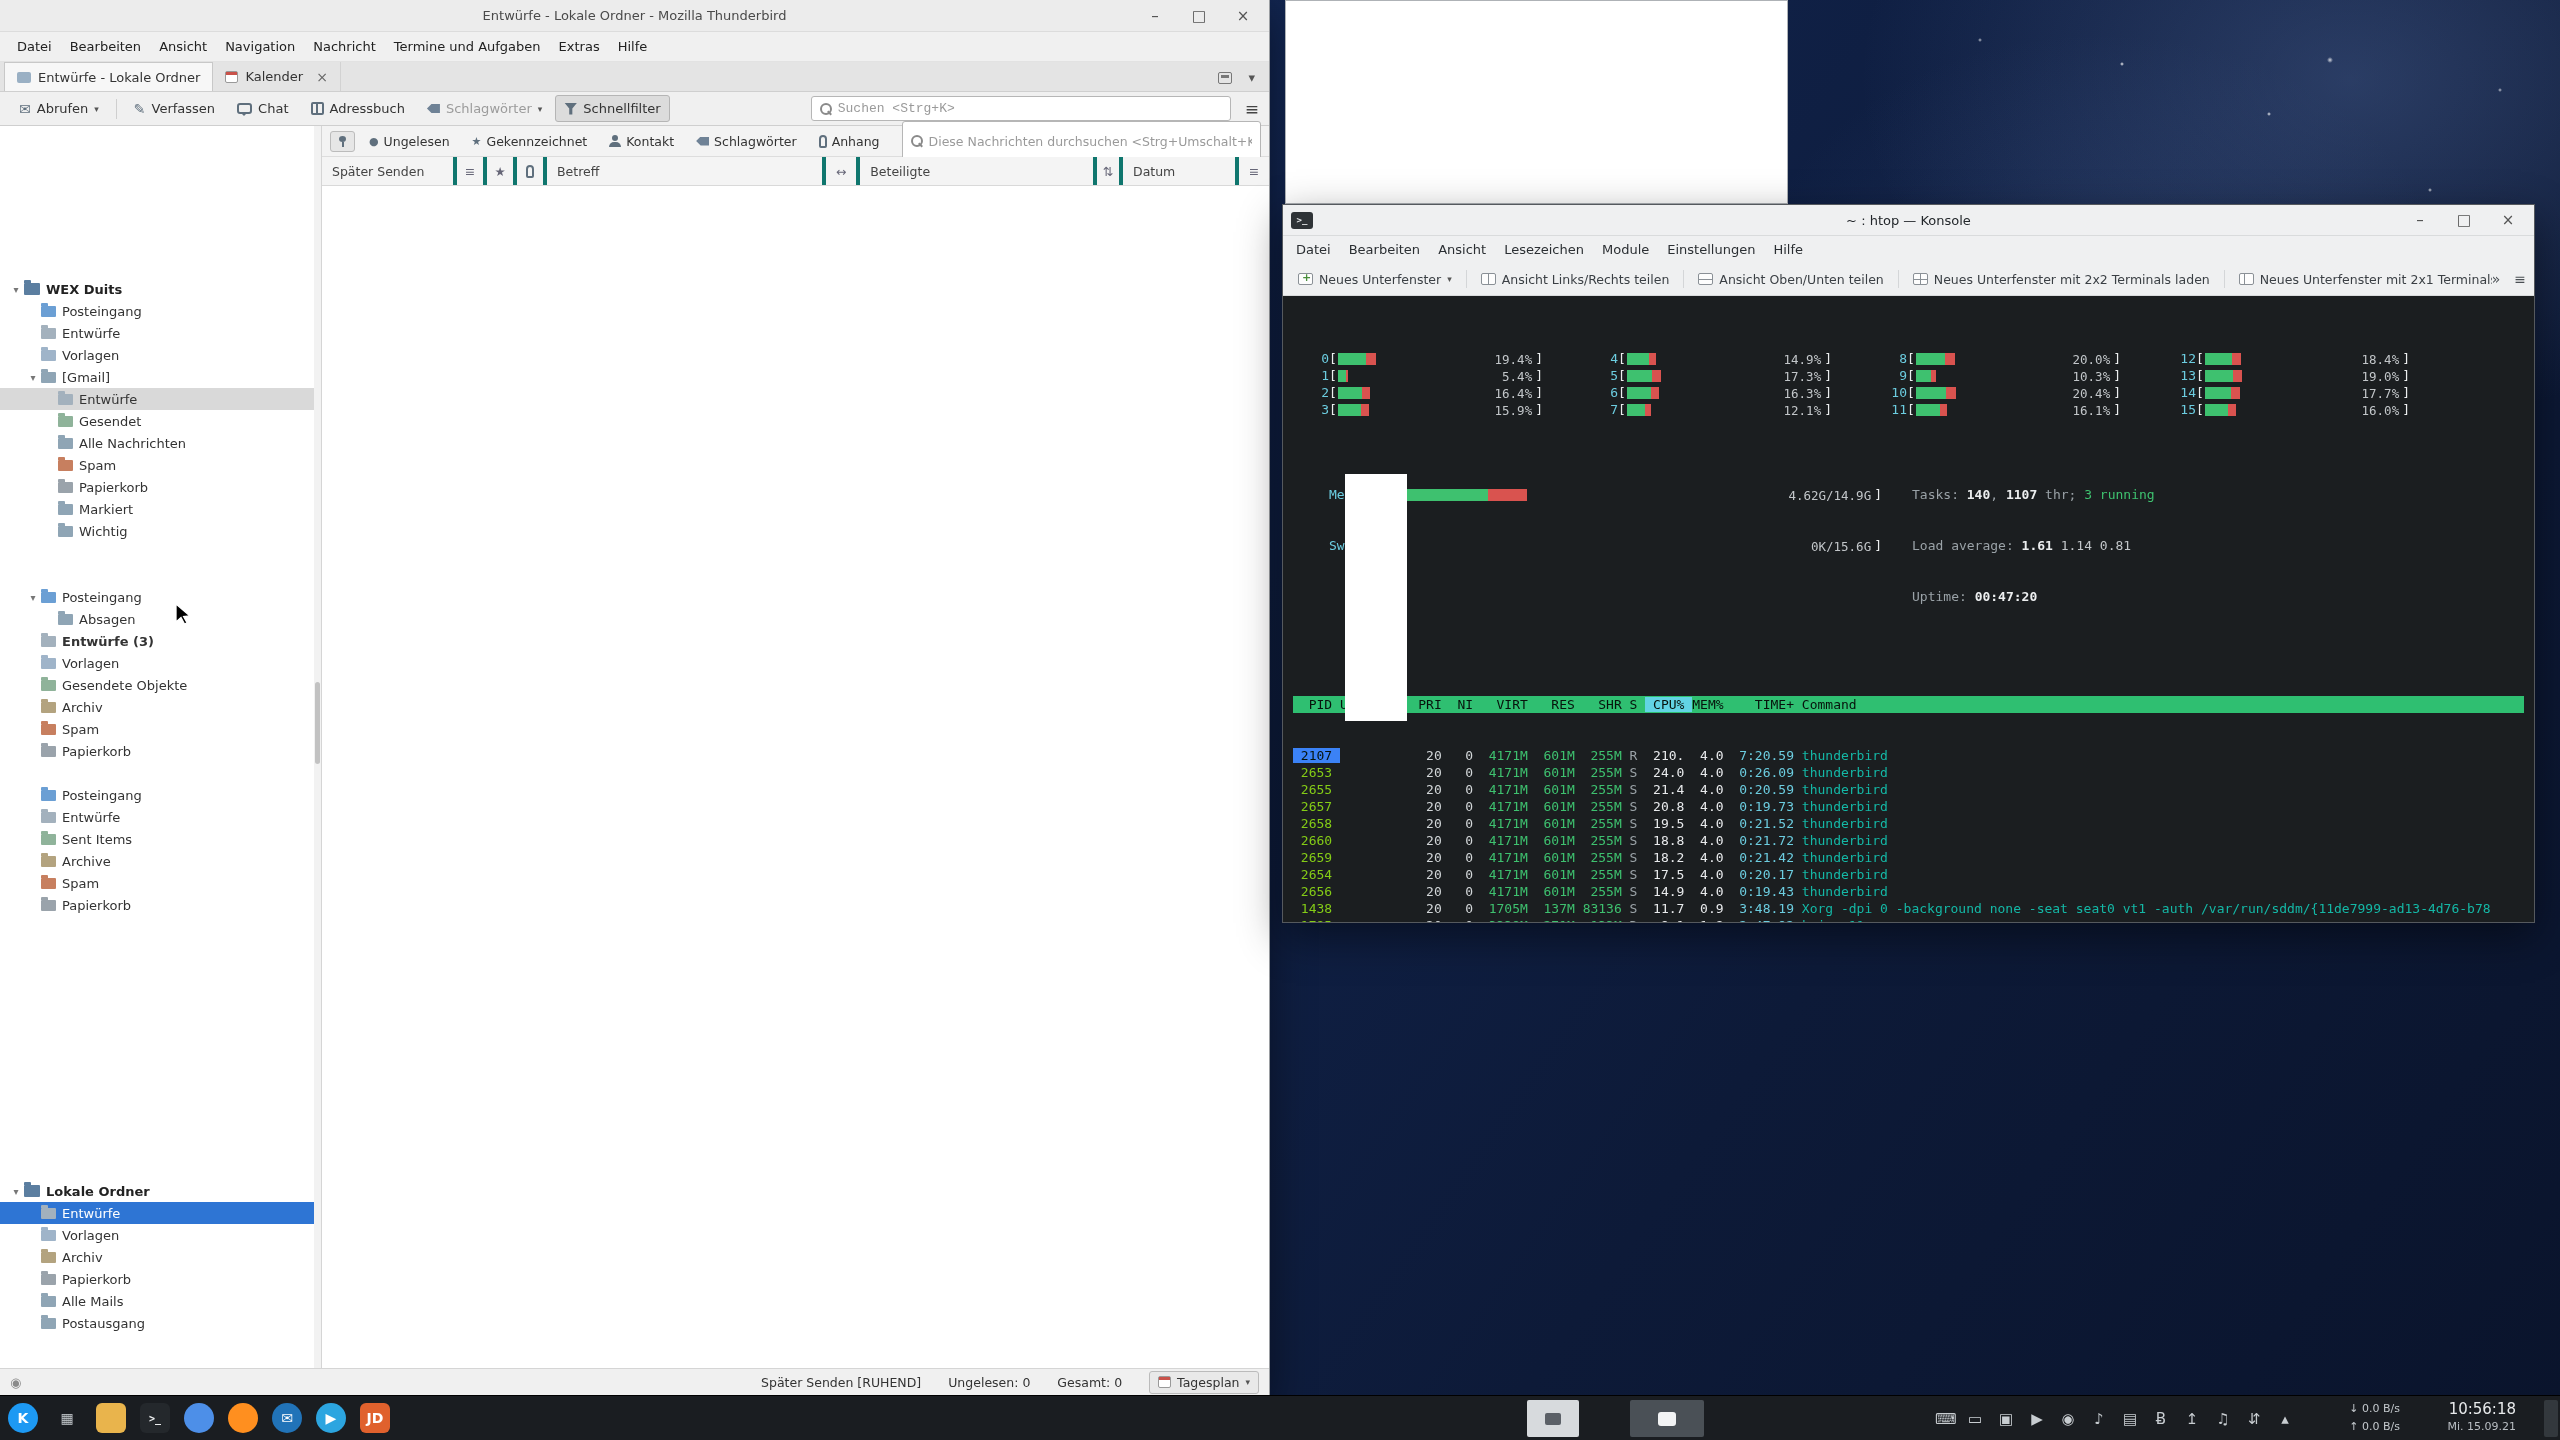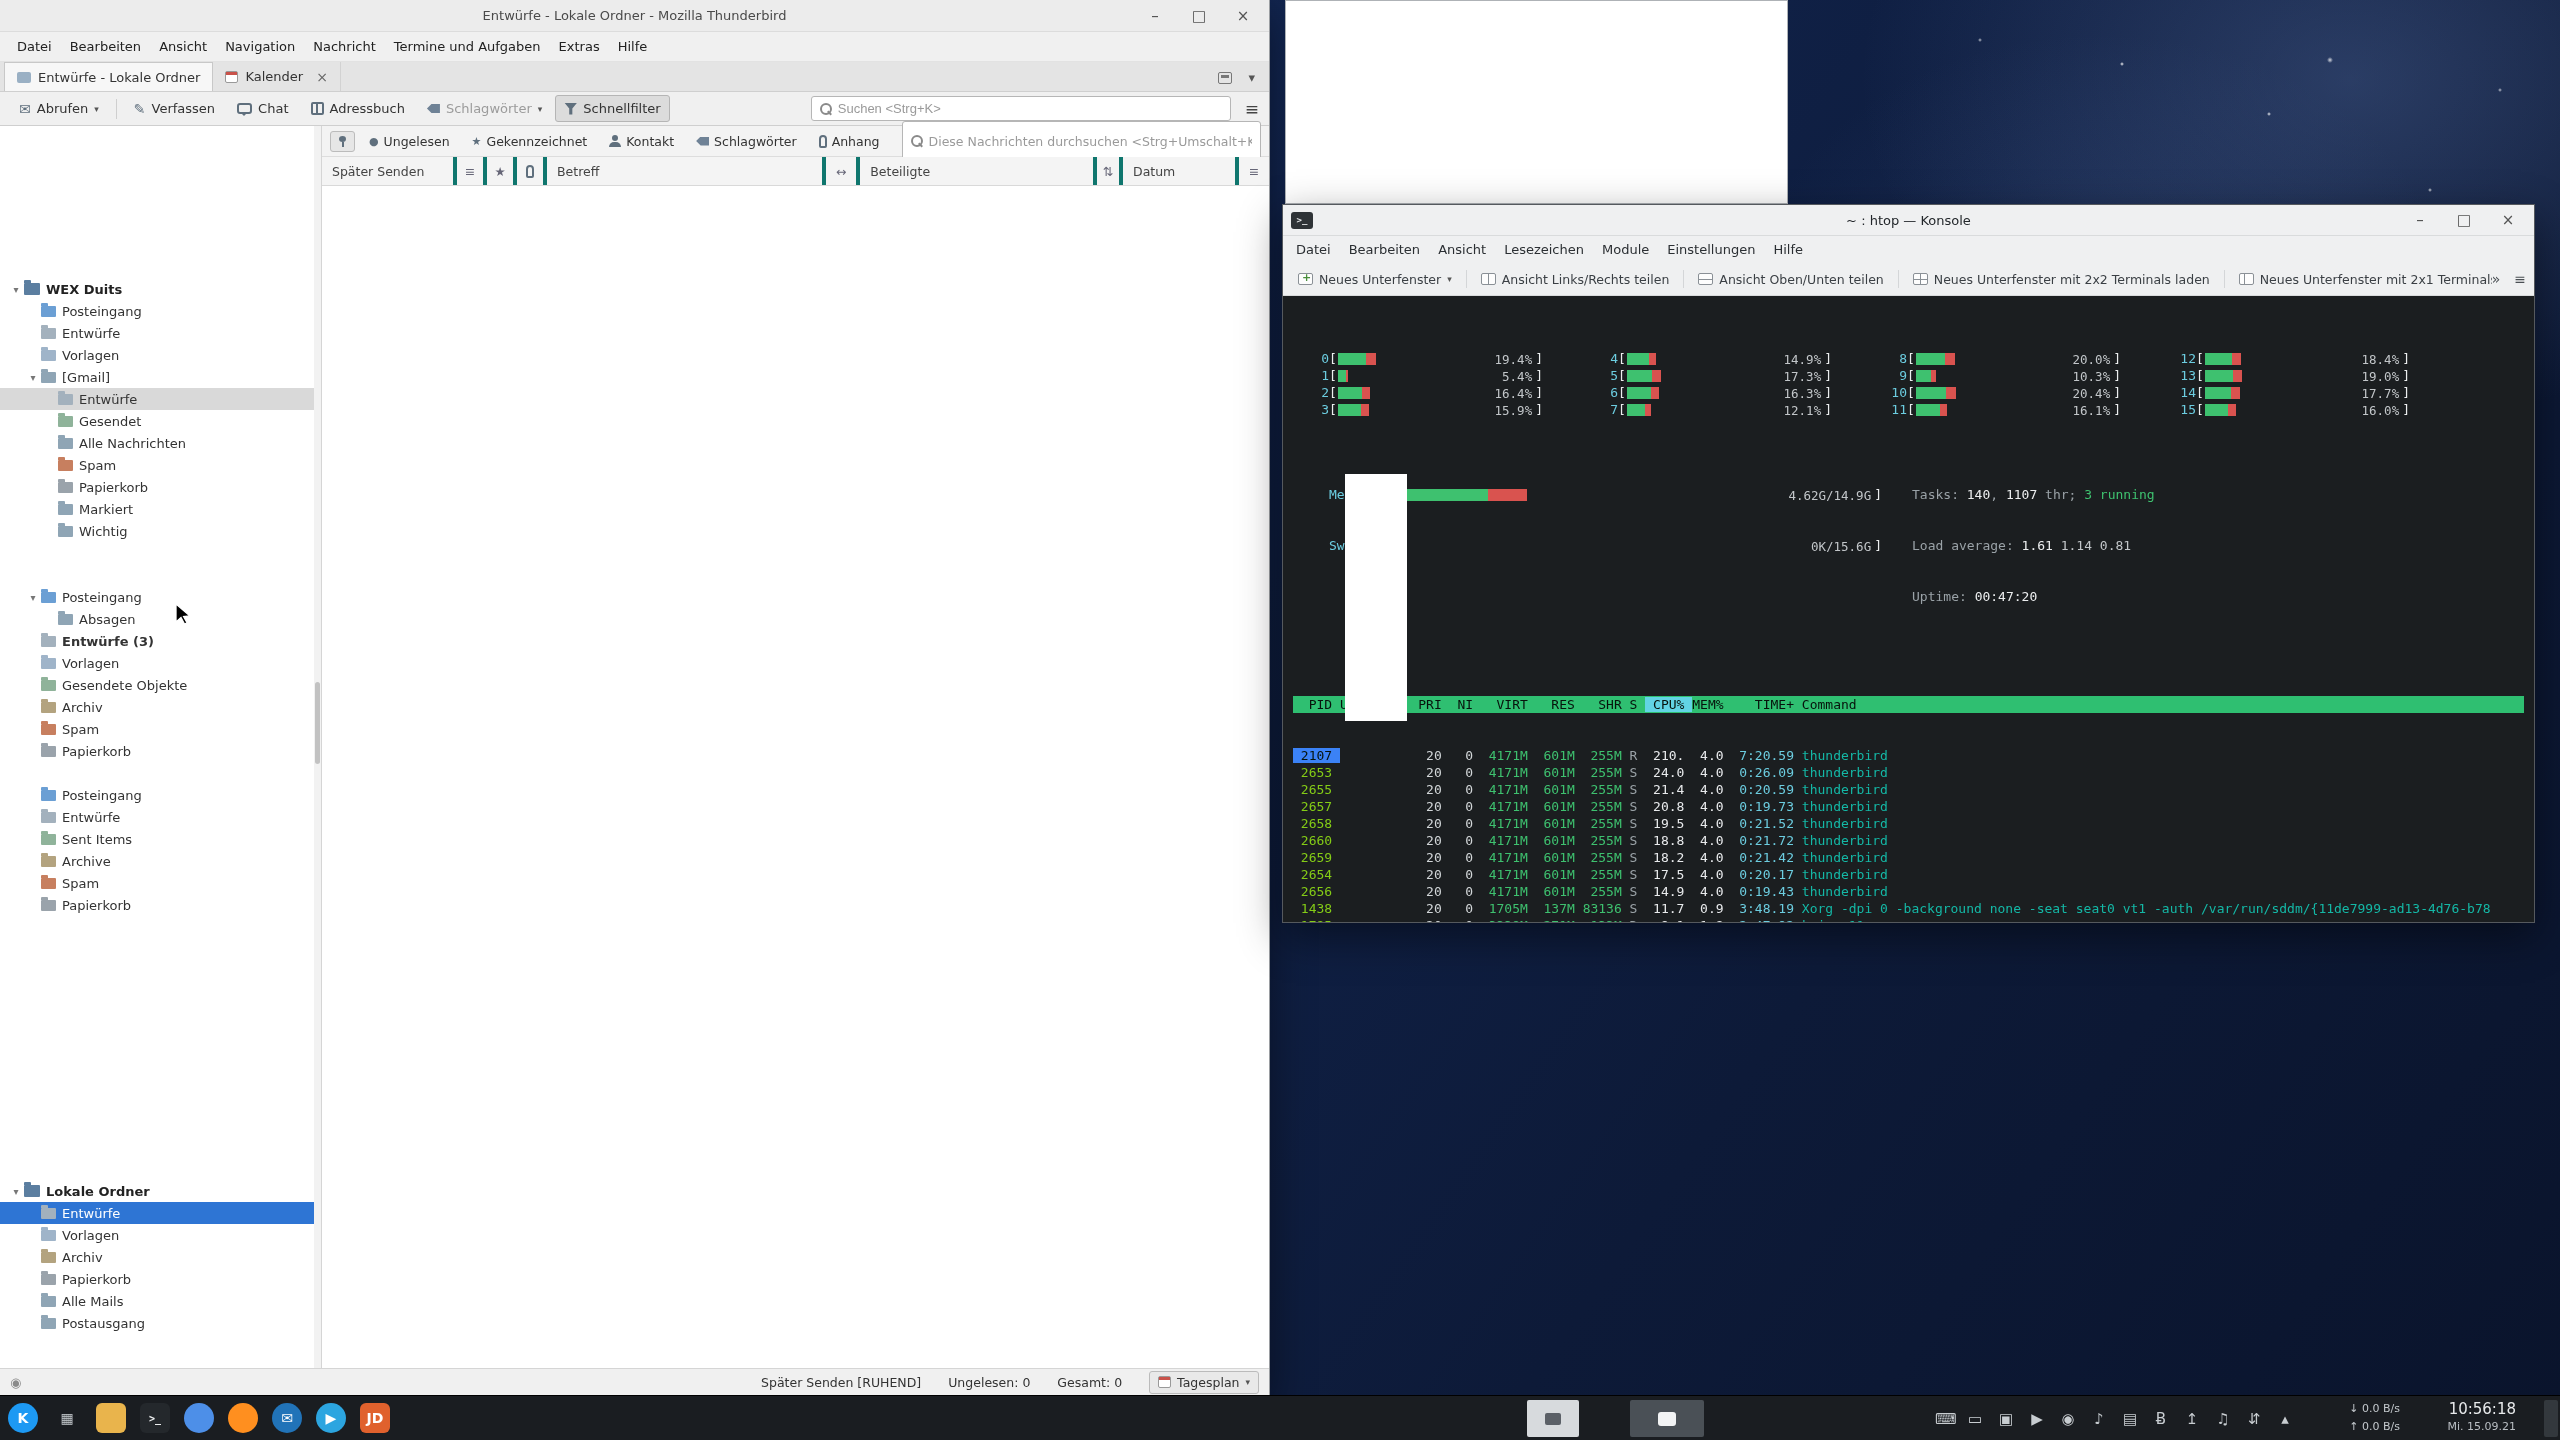--- a/index.html
+++ b/index.html
@@ -44,21 +44,21 @@
   .bubble{width:15px;height:11px;border:2px solid #5f6f7d;border-radius:3px;position:relative}
   .bubble::after{content:'';position:absolute;left:2px;bottom:-7px;border:3px solid transparent;border-top-color:#5f6f7d}
   .book{width:13px;height:13px;border:2px solid #5f6f7d;border-radius:2px;position:relative}
   .book::before{content:'';position:absolute;left:3px;top:0;bottom:0;width:2px;background:#5f6f7d}
   .tagico{width:13px;height:9px;background:#6f8296;clip-path:polygon(0 50%,35% 0,100% 0,100% 100%,35% 100%)}
   .funnel{width:13px;height:12px;background:#5f6f7d;clip-path:polygon(0 0,100% 0,62% 50%,62% 100%,38% 100%,38% 50%)}
   .mag{width:12px;height:12px;position:relative;flex:none}
   .mag::before{content:'';position:absolute;left:0;top:0;width:8px;height:8px;border:2px solid #8a8a8a;border-radius:50%}
   .mag::after{content:'';position:absolute;right:0;bottom:1px;width:5px;height:2px;background:#8a8a8a;transform:rotate(45deg)}
   .searchbox{margin-left:auto;width:420px;height:25px;background:#fff;border:1px solid #b6b6b6;border-radius:3px;display:flex;align-items:center;gap:6px;padding:0 8px}
-  .searchbox input{border:none;outline:none;flex:1;font-size:13px;color:#333;background:transparent;font-family:Liberation Sans, sans-serif}
+  .searchbox input{border:none;outline:none;flex:1;font-size:13px;color:#333;background:transparent;font-family:Liberation Mono, monospace}
   input::placeholder{color:#9a9a9a}
   .hamburger{margin-left:10px;font-size:17px;color:#444}
   .tb-main{flex:1;display:flex;min-height:0}
   .folder-pane{width:322px;border-right:1px solid #d5d5d5;background:#fff;position:relative;overflow:hidden}
   #folder-tree{padding-top:152px}
   .frow{height:22px;display:flex;align-items:center;color:#333;padding-right:6px}
   .frow.acct{font-weight:bold;color:#222}
   .frow.bold{font-weight:bold}
   .frow.sel-gray{background:#d9d9d9}
   .frow.sel-blue{background:#2e75d4;color:#fff}
@@ -133,21 +133,21 @@
   .m-brk{color:#eceeef;flex:none}
   .m-bar{flex:1;height:12px;margin:0 1px;position:relative;display:flex;overflow:hidden}
   .m-g{background:#3ec16f;height:100%;display:block}
   .m-r{background:#d9534f;height:100%;display:block}
   .m-val{position:absolute;right:2px;top:50%;transform:translateY(-50%);color:#c2c6c9;font-size:12.5px}
   .mem-block{display:flex;margin-left:36px}
   .mem-left{width:553px}
   .mem-right{margin-left:30px}
   .tline{height:17px}
   .t-lbl{color:#9aa2a7}
-  .t-val{color:#eceeef;font-weight:normal}
+  .t-val{color:#eceeef;font-weight:bold}
   .t-val2{color:#c2c6c9}
   .t-grn{color:#3ec16f}
   #proc-header{margin-top:23px;background:#2fbf71;color:#07130c}
   .hl-sort{background:#62d4e4}
   .prow{height:17px}
   .pc-pid{color:#84cc16}
   .pc-hl{background:#3b82f6;color:#06130b}
   .pc-user{color:#d2d6d8}
   .pc-pri{color:#d2d6d8}
   .pc-mem{color:#3ec16f}

